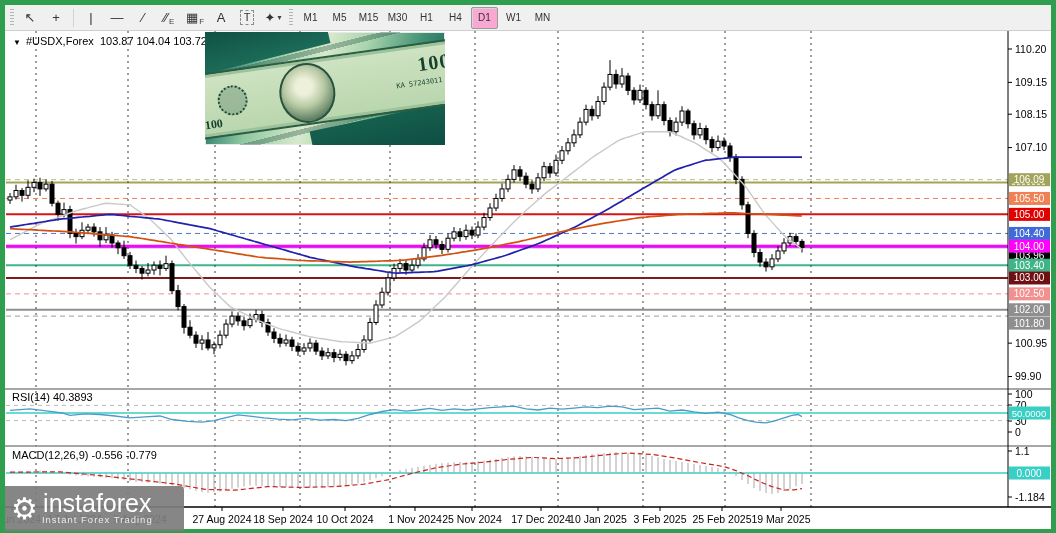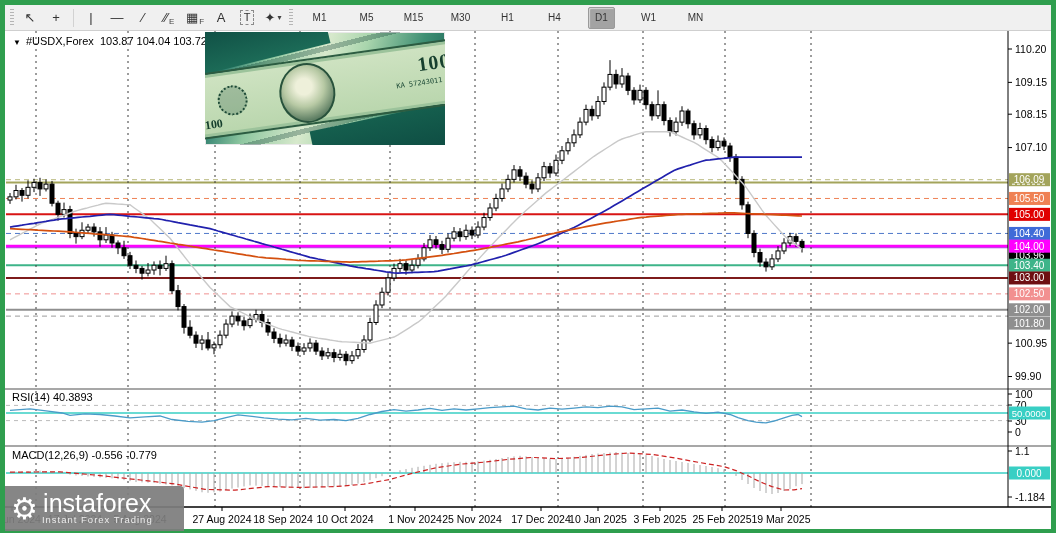--- a/index.html
+++ b/index.html
@@ -9,22 +9,22 @@
   .toolbar{position:absolute;left:5px;top:5px;width:1046px;height:26px;background:#f0f0f0;
            border-bottom:1px solid #cfcfcf;display:flex;align-items:center;box-sizing:border-box;padding-left:2px;}
   .grip{width:4px;height:18px;margin:0 3px;background:repeating-linear-gradient(#b5b5b5 0 1px,transparent 1px 3px);}
   .tsep{width:1px;height:18px;background:#d2d2d2;margin:0 4px;}
   .tbtn{min-width:24px;height:22px;display:flex;align-items:center;justify-content:center;
         color:#333;font-size:13px;cursor:default;position:relative;border:1px solid transparent;border-radius:2px;}
   .tbtn .sub{font-size:8px;color:#444;margin-left:1px;margin-top:8px;}
   .tbtn .boxedT{border:1px dashed #8a8a8a;font-size:11px;padding:0 3px;line-height:13px;}
   .tbtn .caret{font-size:8px;color:#444;margin-left:2px;}
   .tfbtn{min-width:25px;height:20px;display:flex;align-items:center;justify-content:center;
-         font-size:10px;color:#333;border:1px solid transparent;margin:0 10px;border-radius:2px;text-align:right;}
-  .tfbtn.active{background:#a3a3a3;border:1px solid #9a9a9a;box-shadow:inset 1px 1px 1px #d8d8d8;}
+         font-size:10px;color:#333;border:1px solid transparent;margin:0 1px;border-radius:2px;text-align:right;}
+  .tfbtn.active{background:#f9a8d4;border:1px solid #9a9a9a;box-shadow:inset 1px 1px 1px #d8d8d8;}
   
   .chartwrap{position:absolute;left:5px;top:31px;width:1046px;height:498px;background:#fff;}
   svg{position:absolute;left:0;top:0;}
   .charttitle{position:absolute;left:8px;top:4px;font-size:11px;color:#000;white-space:nowrap;z-index:5;}
   .charttitle .dd{font-size:8px;margin-right:5px;}
   
   .dollar{position:absolute;left:200px;top:1px;width:240px;height:113px;overflow:hidden;z-index:6;
           background:linear-gradient(108deg,#0d4f4b 0%,#27796a 10%,#8ec7a0 26%,#d7e9cc 46%,#a9d5ad 60%,#3f8f73 80%,#0f5950 100%);
           box-shadow:0 0 0 1px #e8e8e8 inset;}
   .dollar .stripes{position:absolute;inset:0;background:repeating-linear-gradient(-14deg,transparent 0 20px,rgba(8,56,46,.30) 20px 25px);}

